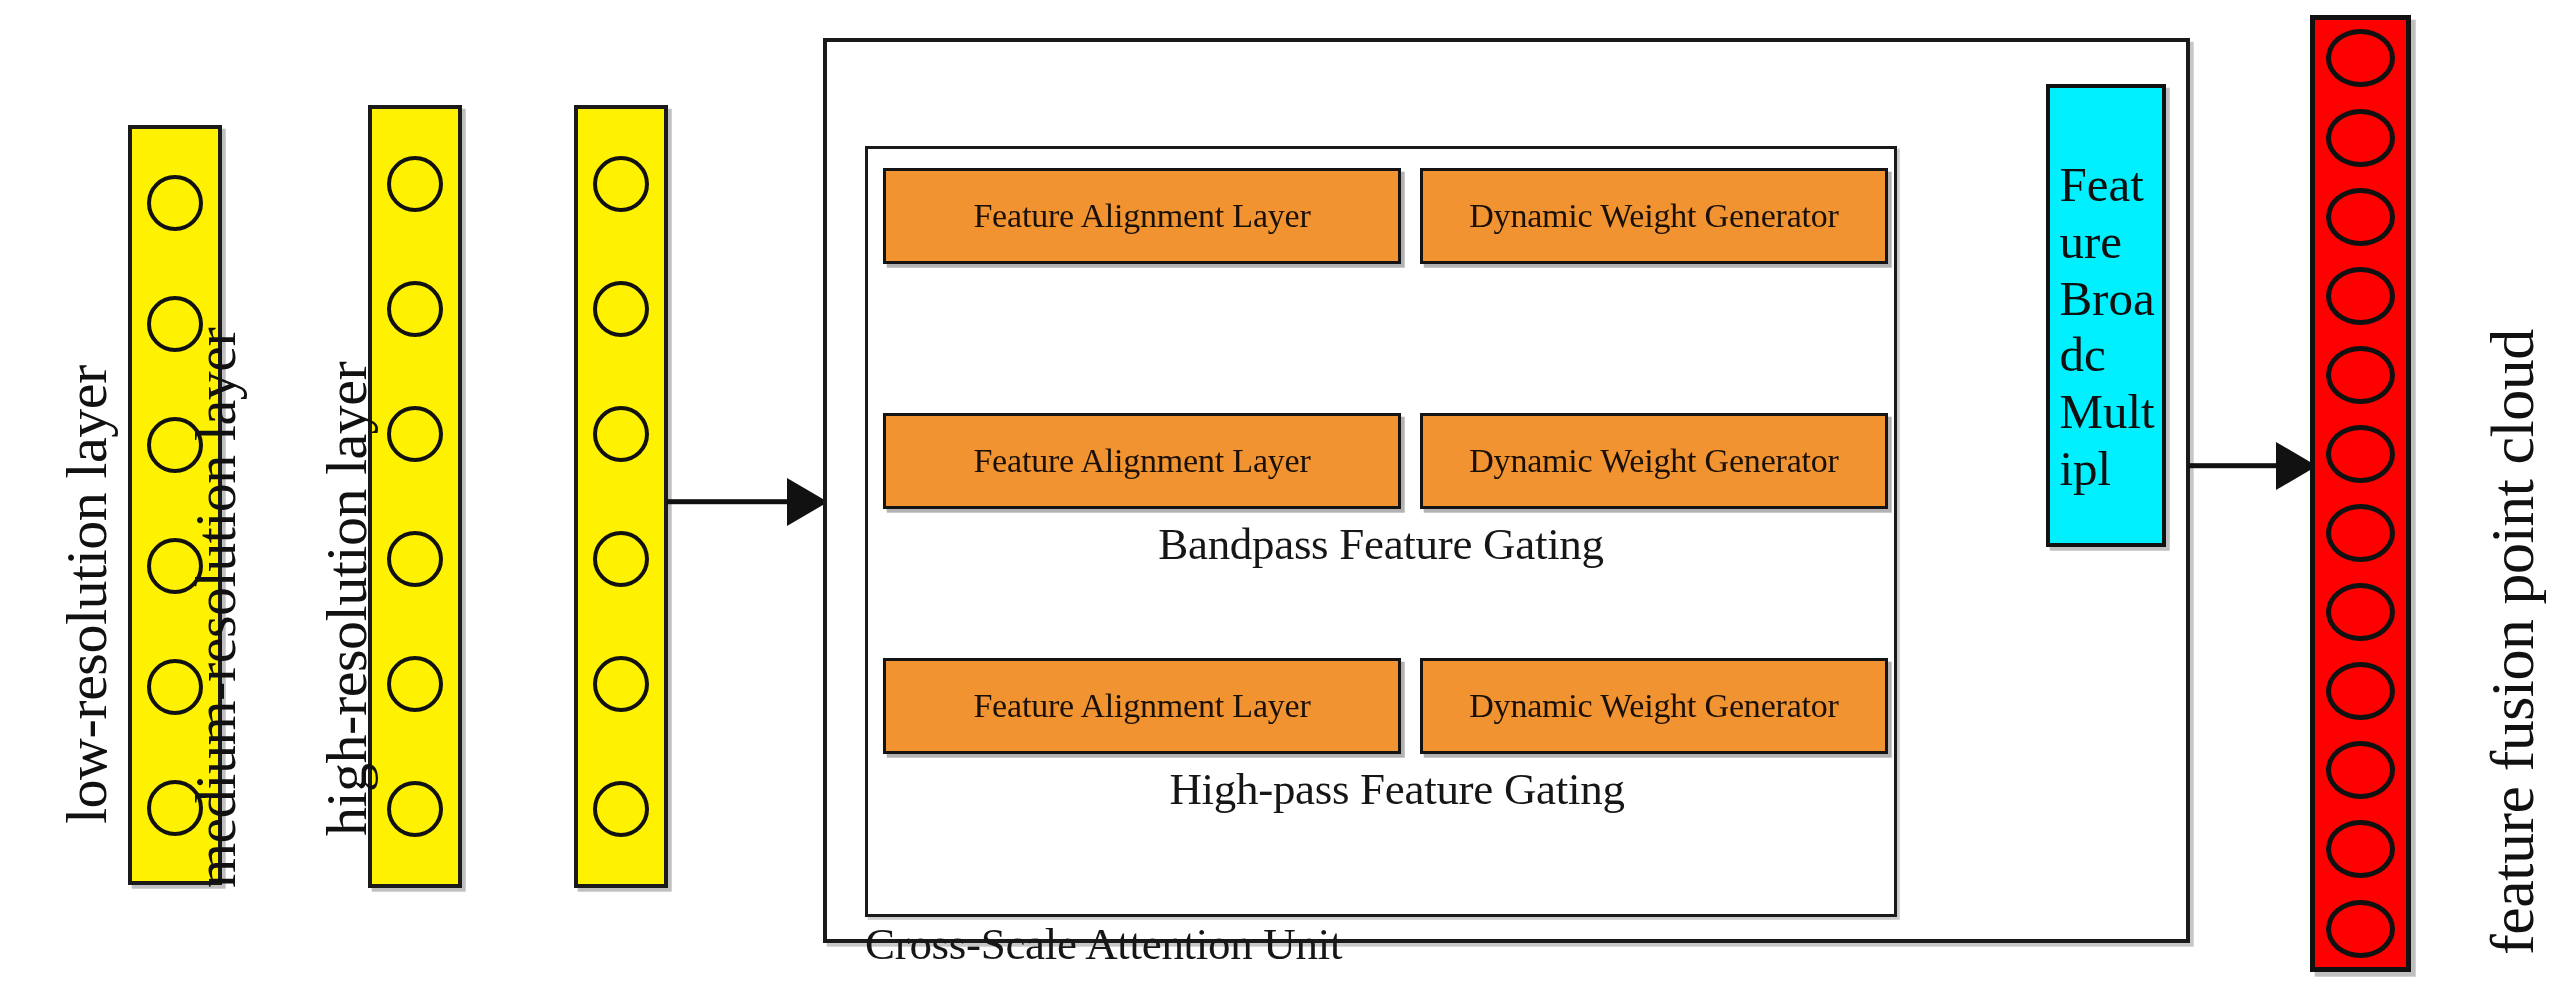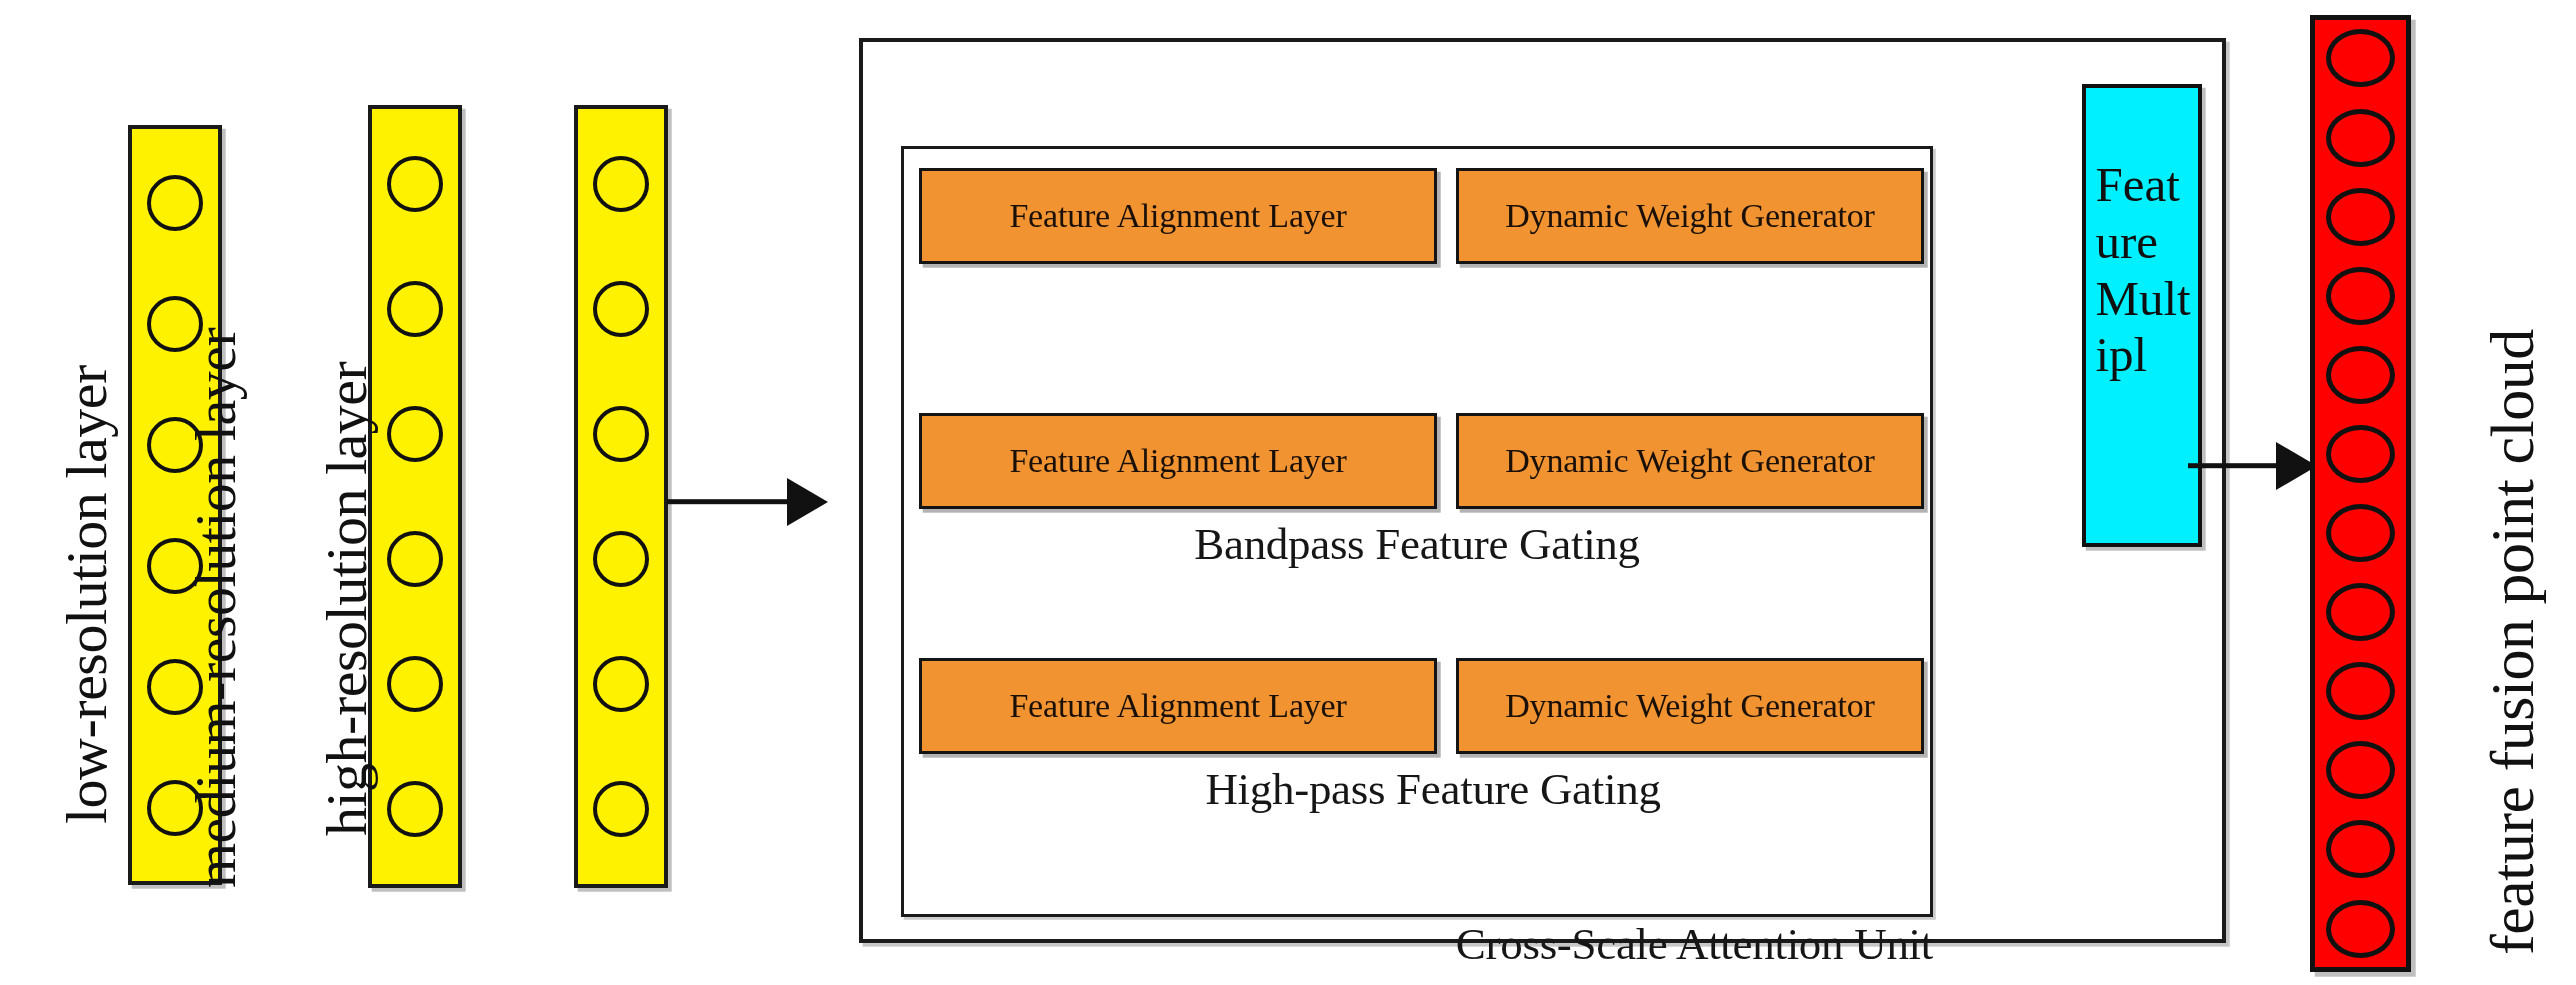--- a/index.html
+++ b/index.html
@@ -75,21 +75,20 @@
     background: transparent;
   }
 
   
   .frame-outer {
     position: absolute;
     border: 4.7px solid #1a1a1a;
     box-sizing: border-box;
     background: #ffffff;
     box-shadow: 3.7px 3.7px 0 rgba(0,0,0,0.22);
-    margin-left: 36px;
   }
   .frame-inner {
     position: absolute;
     border: 3.7px solid #1a1a1a;
     box-sizing: border-box;
     background: #ffffff;
     box-shadow: 2.8px 2.8px 0 rgba(0,0,0,0.20);
   }
 
   
@@ -114,21 +113,21 @@
     position: absolute;
     width: 100%;
     text-align: center;
     font-size: 45px;
     color: #161616;
     letter-spacing: -0.3px;
   }
 
   .unit-title {
     position: absolute;
-    text-align: right;
+    text-align: left;
     font-size: 45px;
     color: #161616;
     letter-spacing: -0.3px;
   }
 
   
   .cyan-block {
     position: absolute;
     background: #00F0FF;
     border: 4.7px solid #111;
@@ -228,20 +227,21 @@
           <div class="chip" style="margin-left:15px; width:518px; height:96px;">Feature Alignment Layer</div>
           <div class="chip" style="margin-left:19px; width:468px; height:96px;">Dynamic Weight Generator</div>
         </div>
         <div class="gate-title" style="top:105px;padding-left:16px;">High-pass Feature Gating</div>
       </div>
 
     </div>
 
     <div class="cyan-block" style="left:1219px; top:42px; width:120px; height:463px;">
       <div>Feature</div>
+      <div>Broadc</div>
       <div>Multipl</div>
 
     </div>
 
     <div class="unit-title" style="left:38px; top:876px; width:1032px;">Cross-Scale Attention Unit</div>
 
   </div>
 
   <div class="arrow" style="left:2188px; top:441px; width:129px; height:49px;">
     <div class="shaft" style="width:94px;"></div>

